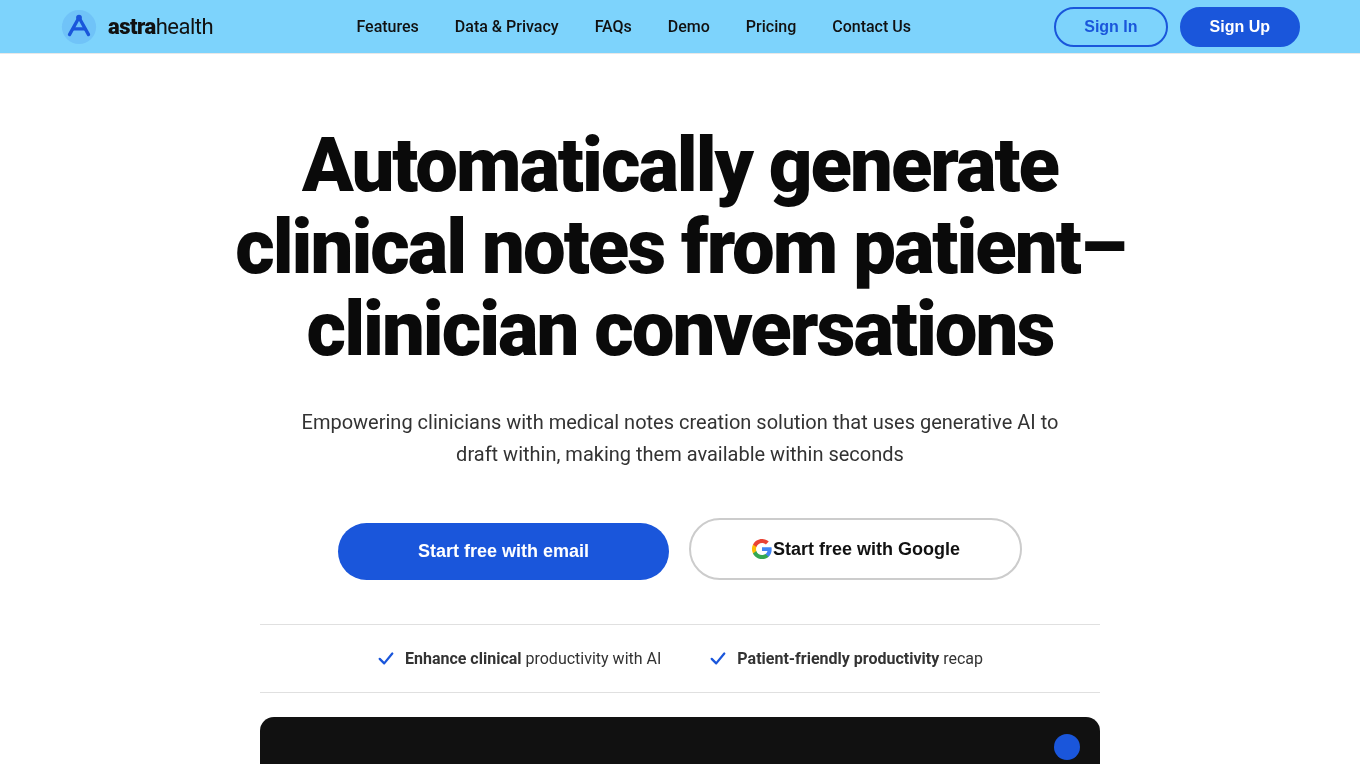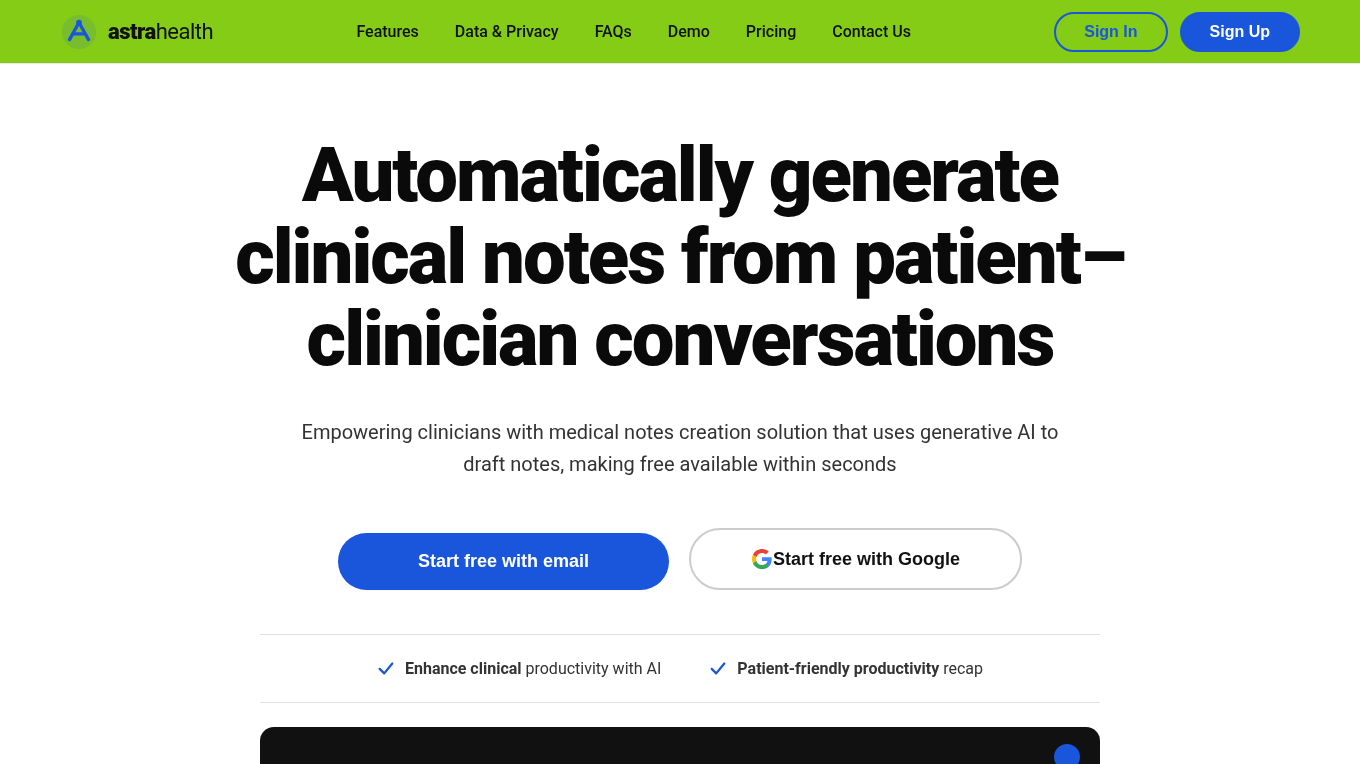--- a/index.html
+++ b/index.html
@@ -16,23 +16,23 @@
       min-height: 764px;
       overflow-x: hidden;
     }
 
     
     nav {
       display: flex;
       align-items: center;
       justify-content: space-between;
       padding: 0 60px;
-      height: 64px;
+      height: 54px;
       border-bottom: 1px solid #e8e8e8;
-      background: #84cc16;
+      background: #7dd3fc;
       position: sticky;
       top: 0;
       z-index: 100;
     }
 
     .logo-area {
       display: flex;
       align-items: center;
       gap: 10px;
     }
@@ -258,21 +258,21 @@
   </ul>
 
   <div class="nav-actions">
     <button class="btn-signin">Sign In</button>
     <button class="btn-signup">Sign Up</button>
   </div>
 </nav>
 
 <section class="hero">
   <h1 class="hero-title">Automatically generate clinical notes from patient–clinician conversations</h1>
-  <p class="hero-subtitle">Empowering clinicians with medical notes creation solution that uses generative AI to draft notes, making free available within seconds</p>
+  <p class="hero-subtitle">Empowering clinicians with medical notes creation solution that uses generative AI to draft within, making them available within seconds</p>
 
   <div class="hero-buttons">
     <button class="btn-email">Start free with email</button>
     <button class="btn-google">
 
       <svg class="google-icon" viewBox="0 0 24 24" xmlns="http://www.w3.org/2000/svg">
         <path d="M22.56 12.25c0-.78-.07-1.53-.2-2.25H12v4.26h5.92c-.26 1.37-1.04 2.53-2.21 3.31v2.77h3.57c2.08-1.92 3.28-4.74 3.28-8.09z" fill="#4285F4"></path>
         <path d="M12 23c2.97 0 5.46-.98 7.28-2.66l-3.57-2.77c-.98.66-2.23 1.06-3.71 1.06-2.86 0-5.29-1.93-6.16-4.53H2.18v2.84C3.99 20.53 7.7 23 12 23z" fill="#34A853"></path>
         <path d="M5.84 14.09c-.22-.66-.35-1.36-.35-2.09s.13-1.43.35-2.09V7.07H2.18C1.43 8.55 1 10.22 1 12s.43 3.45 1.18 4.93l3.66-2.84z" fill="#FBBC05"></path>
         <path d="M12 5.38c1.62 0 3.06.56 4.21 1.64l3.15-3.15C17.45 2.09 14.97 1 12 1 7.7 1 3.99 3.47 2.18 7.07l3.66 2.84c.87-2.6 3.3-4.53 6.16-4.53z" fill="#EA4335"></path>

